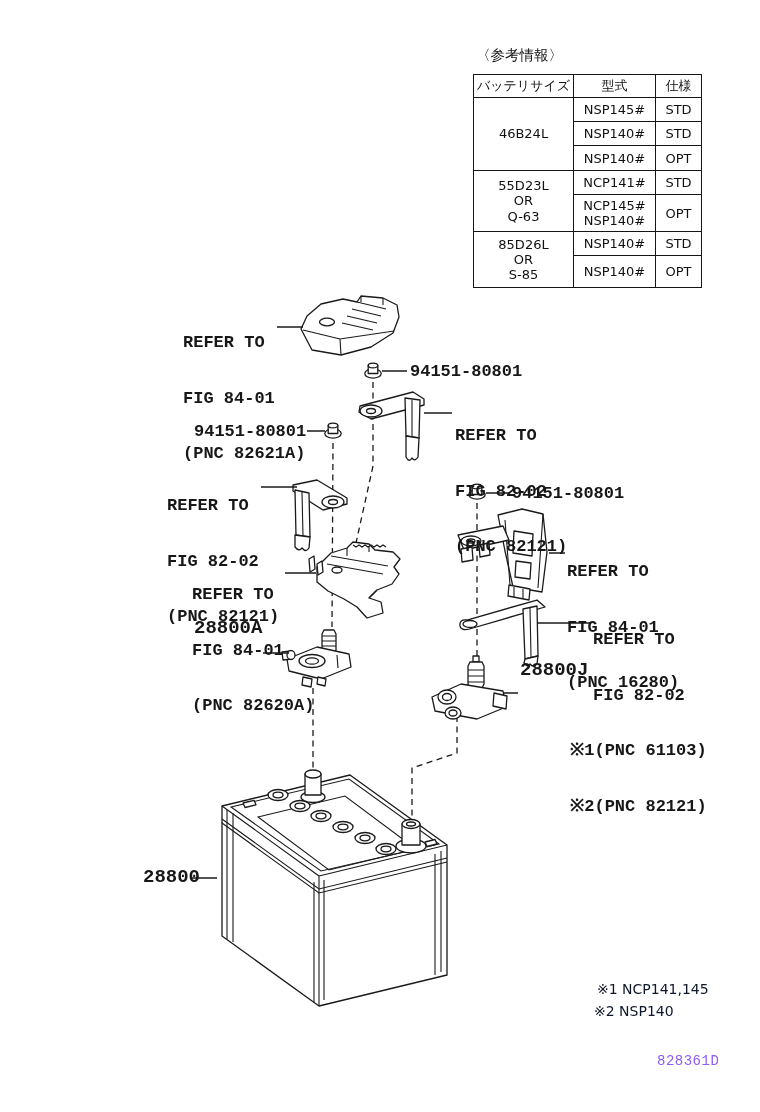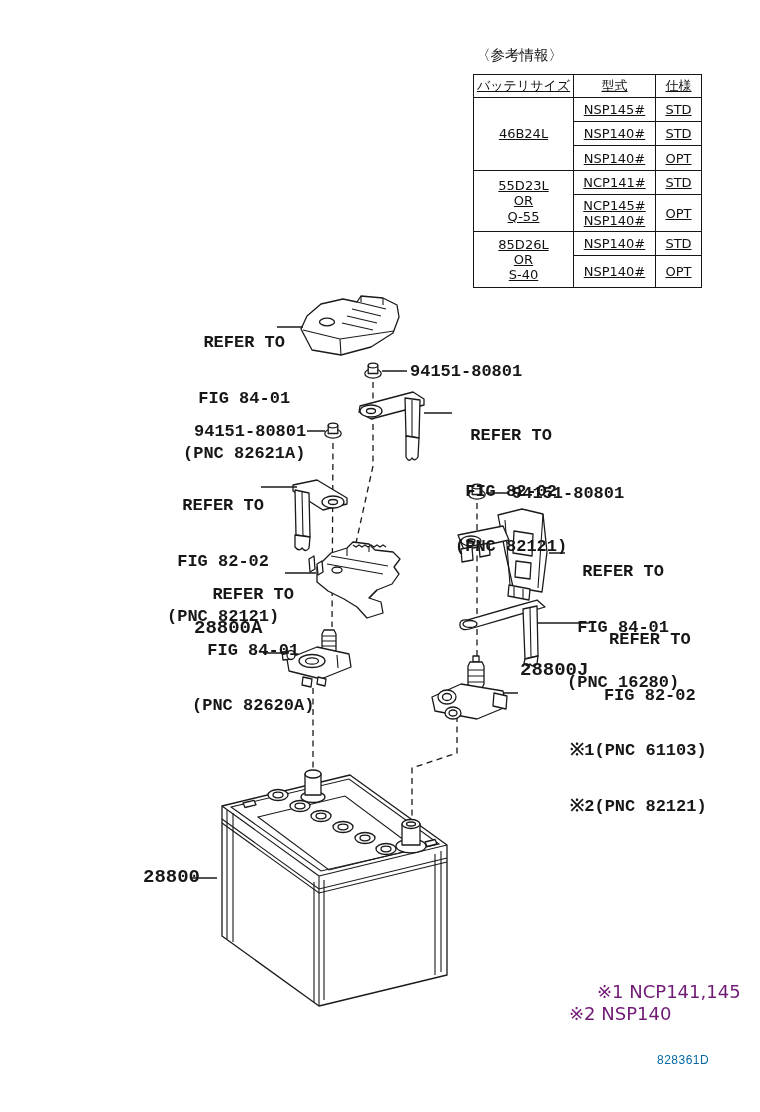--- a/index.html
+++ b/index.html
@@ -3,31 +3,31 @@
 <meta charset="utf-8">
 <style>
   html,body{margin:0;padding:0;background:#fff;}
   .page{position:relative;width:760px;height:1112px;background:#fff;overflow:hidden;}
   svg.diagram{position:absolute;left:0;top:0;}
   .part{fill:#ffffff;stroke:#1a1a1a;stroke-width:1.3;stroke-linejoin:round;}
   .ln{fill:none;stroke:#1a1a1a;stroke-width:1.1;}
   .dash{fill:none;stroke:#1a1a1a;stroke-width:1.3;stroke-dasharray:6 4.5;}
   .leader{stroke:#1a1a1a;stroke-width:1.5;}
   .lbl{position:absolute;font-family:"Liberation Mono","DejaVu Sans Mono",monospace;font-weight:bold;color:#171717;white-space:pre;}
-  .callout{font-size:17px;line-height:18.5px;text-align:center;}
+  .callout{font-size:17px;line-height:18.5px;}
   .pn{font-size:19px;line-height:20px;}
   .ind{padding-left:23px;}
   .tbl-title{position:absolute;left:476px;top:46px;font-family:"DejaVu Sans","Liberation Sans",sans-serif;font-size:14.5px;color:#171717;}
   .tbl-wrap{position:absolute;left:473px;top:74px;}
   table.ref{border-collapse:collapse;table-layout:fixed;font-family:"DejaVu Sans","Liberation Sans",sans-serif;font-size:13px;color:#111;}
-  table.ref td, table.ref th{border:1.6px solid #151515;text-align:center;vertical-align:middle;padding:0 2px;font-weight:normal;text-decoration:underline;}
+  table.ref td, table.ref th{border:1.6px solid #151515;text-align:center;vertical-align:middle;padding:0 2px;font-weight:normal;}
   table.ref th{font-size:13px;}
   .multi{white-space:pre-line;line-height:1.18;}
-  .fnote{position:absolute;font-family:"DejaVu Sans","Liberation Sans",sans-serif;font-size:18px;color:#701a75;white-space:pre;}
-  .code{position:absolute;left:657px;top:1053px;font-family:Liberation Sans, sans-serif;font-size:12px;color:#0369a1;letter-spacing:.5px;}
+  .fnote{position:absolute;font-family:"DejaVu Sans","Liberation Sans",sans-serif;font-size:14px;color:#0f172a;white-space:pre;}
+  .code{position:absolute;left:657px;top:1053px;font-family:Liberation Mono, monospace;font-size:14px;color:#8b5cf6;letter-spacing:.5px;}
 </style>
 </head>
 <body>
 
 <div class="page">
 
   <svg class="diagram" width="760" height="1112" viewBox="0 0 760 1112" xmlns="http://www.w3.org/2000/svg">
     <defs>
       <g id="nut" class="part">
         <ellipse cx="0" cy="1.5" rx="8.2" ry="4.6"></ellipse>
@@ -198,33 +198,33 @@
         <td>NSP140#</td>
         <td>STD</td>
       </tr>
       <tr style="height:25px">
         <td>NSP140#</td>
         <td>OPT</td>
       </tr>
       <tr style="height:24px">
         <td rowspan="2" class="multi">55D23L
 OR
-Q-55</td>
+Q-63</td>
         <td>NCP141#</td>
         <td>STD</td>
       </tr>
       <tr style="height:37px">
         <td class="multi">NCP145#
 NSP140#</td>
         <td>OPT</td>
       </tr>
       <tr style="height:24px">
         <td rowspan="2" class="multi">85D26L
 OR
-S-40</td>
+S-85</td>
         <td>NSP140#</td>
         <td>STD</td>
       </tr>
       <tr style="height:32px">
         <td>NSP140#</td>
         <td>OPT</td>
       </tr>
     </tbody>
       </table>
   </div>
@@ -272,16 +272,16 @@
     <div class="ind">FIG 82-02</div>
     <div>※1(PNC 61103)</div>
     <div>※2(PNC 82121)</div>
   </div>
 
   <div class="lbl pn" style="left:520px;top:660px">28800J</div>
 
   <div class="lbl pn" style="left:143px;top:867px">28800</div>
 
   <div class="fnote" style="left:597px;top:981px">※1 NCP141,145</div>
-  <div class="fnote" style="left:569px;top:1003px">※2 NSP140</div>
+  <div class="fnote" style="left:594px;top:1003px">※2 NSP140</div>
   <div class="code">828361D</div>
 
 </div>
 
 </body></html>

